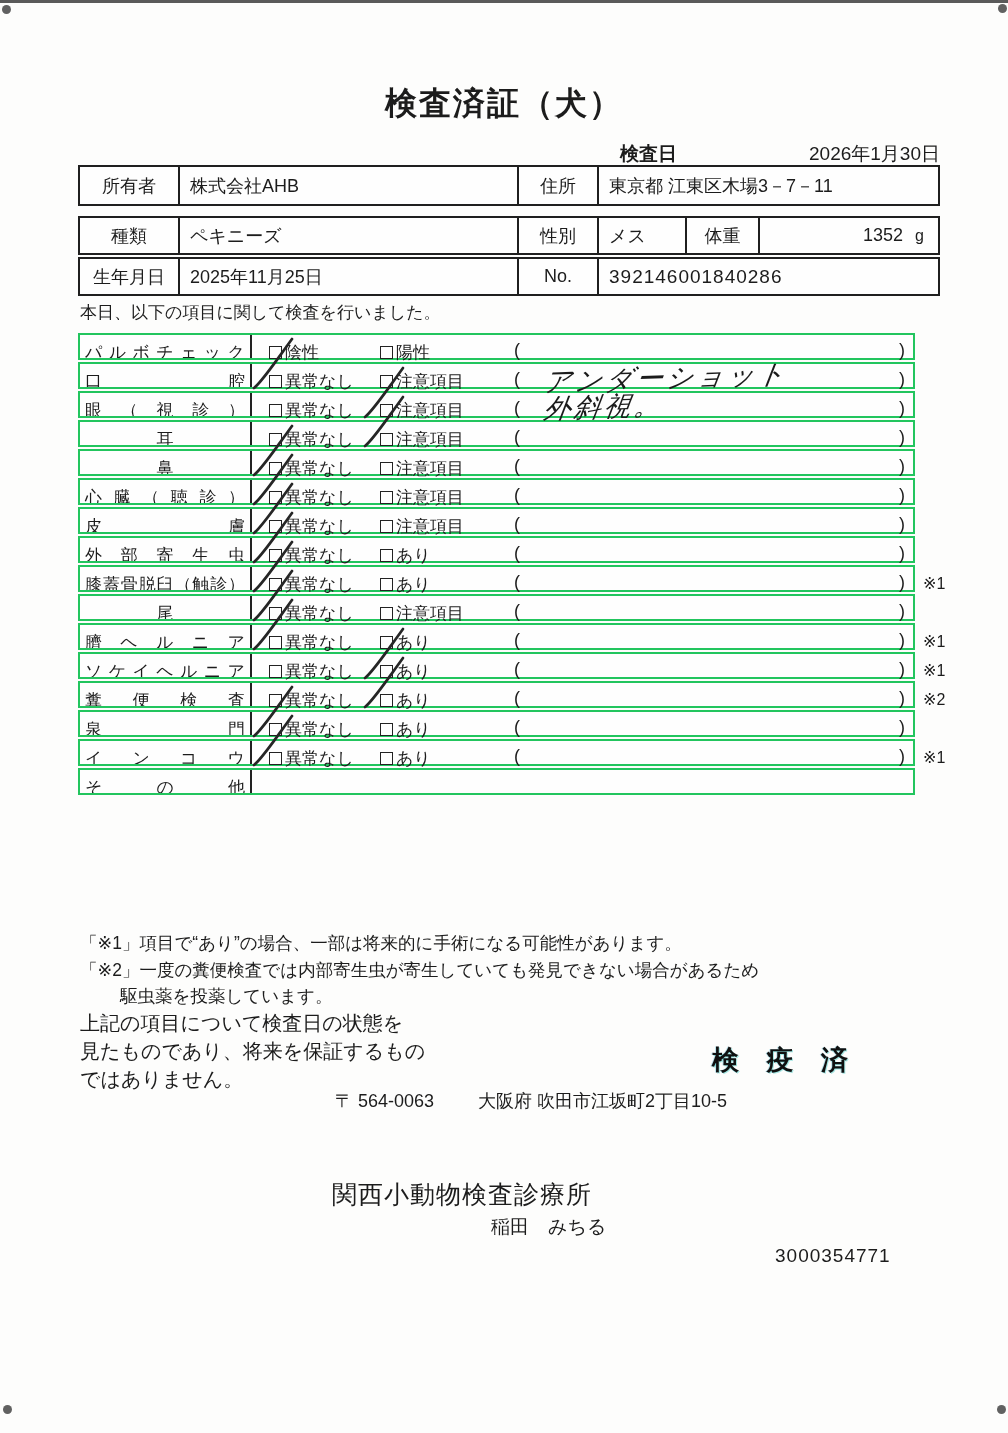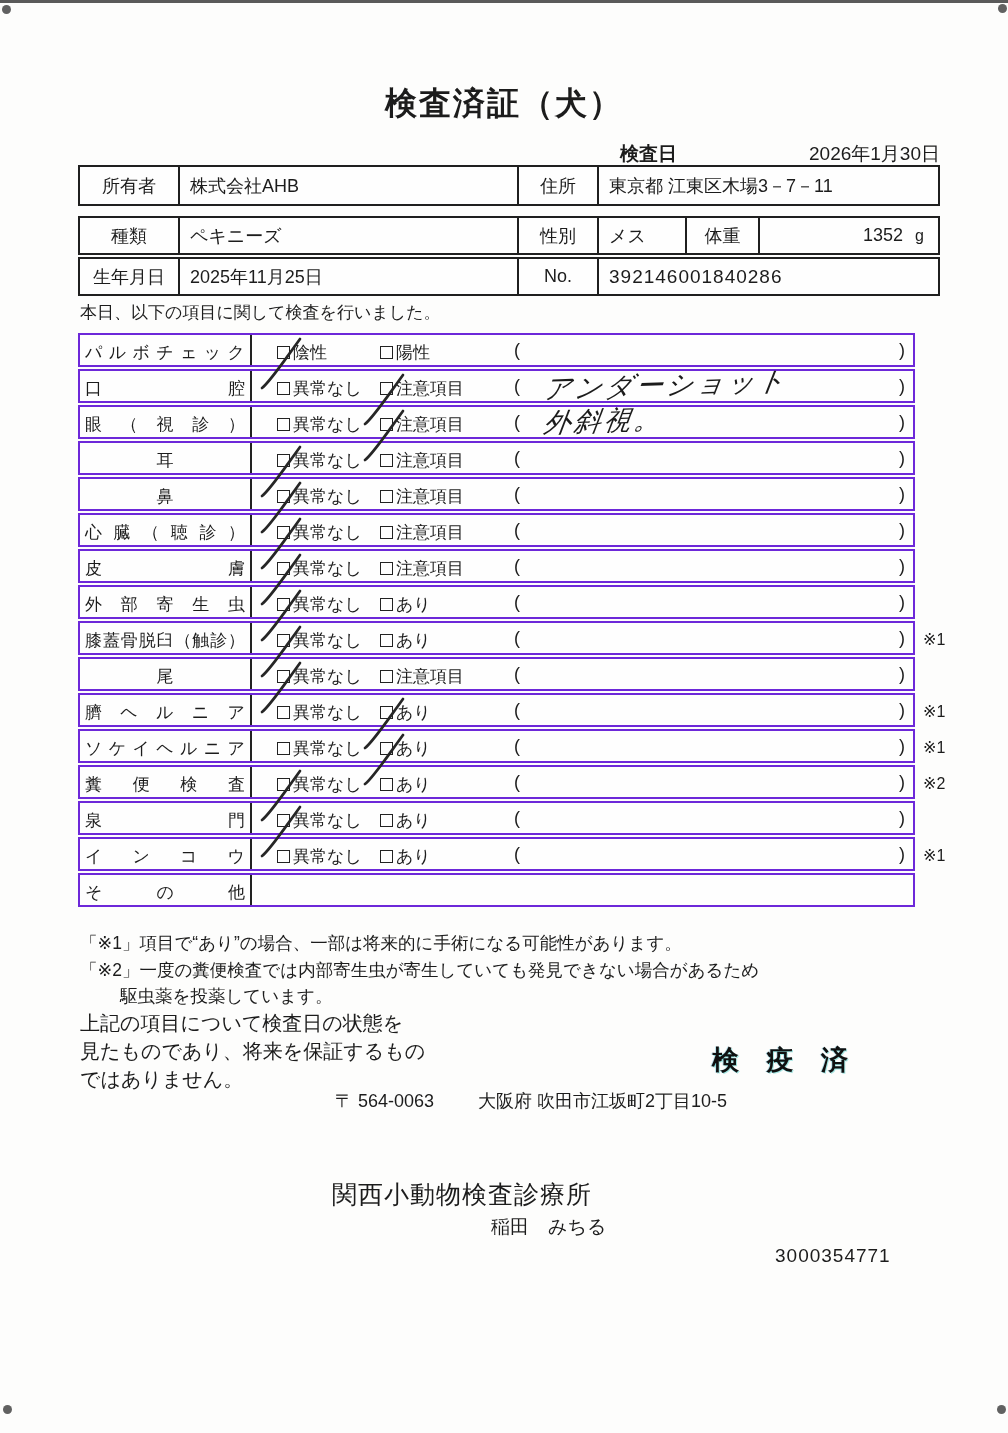--- a/index.html
+++ b/index.html
@@ -23,29 +23,29 @@
   .tbl-row{position:absolute;left:78px;width:862px;border:2px solid #1f1f1f;
     box-sizing:border-box;display:flex;align-items:stretch;background:#fefefe;}
   .cell{display:flex;align-items:center;box-sizing:border-box;font-size:18px;}
   .cell.lbl{justify-content:center;font-weight:normal;}
   .cell.val{padding-left:10px;}
   .vline{border-left:2px solid #1f1f1f;}
 
   .intro{position:absolute;left:80px;top:301px;font-size:17px;}
 
   .check-table{position:absolute;left:78px;top:333px;width:837px;}
-  .crow{position:relative;width:100%;height:34px;margin-bottom:2px;
-    border:2px solid #6d28d9;box-sizing:border-box;display:flex;background:#fefefe;}
+  .crow{position:relative;width:100%;height:27px;margin-bottom:2px;
+    border:2px solid #22c55e;box-sizing:border-box;display:flex;background:#fefefe;}
   .crow-label{width:172px;box-sizing:border-box;border-right:2px solid #222;
     font-size:17px;display:block;padding:6px 5px 0 5px;
     text-align:justify;text-align-last:justify;overflow:hidden;white-space:nowrap;}
   .crow-label.center{text-align:center;text-align-last:center;}
   .crow-content{position:relative;flex:1;}
   .opt{position:absolute;top:6px;font-size:17px;white-space:nowrap;}
-  .opt1{left:25px;} .opt2{left:128px;}
+  .opt1{left:17px;} .opt2{left:128px;}
   .cb{position:relative;display:inline-block;width:13px;height:13px;
     border:1.8px solid #222;vertical-align:-1px;margin-right:3px;box-sizing:border-box;}
   .tick{position:absolute;left:-19px;top:-9px;width:44px;height:52px;
     pointer-events:none;z-index:6;overflow:visible;}
   .paren-open{position:absolute;left:262px;top:5px;font-size:18px;}
   .paren-close{position:absolute;right:8px;top:5px;font-size:18px;}
   .hand-note{position:absolute;left:292px;top:-4px;font-size:27px;
     font-style:italic;letter-spacing:3px;color:#1b1b1b;z-index:5;
     transform:rotate(-2deg) skewX(-10deg);white-space:nowrap;}
   .ref-mark{position:absolute;left:calc(100% + 10px);top:7px;font-size:16px;white-space:nowrap;}

